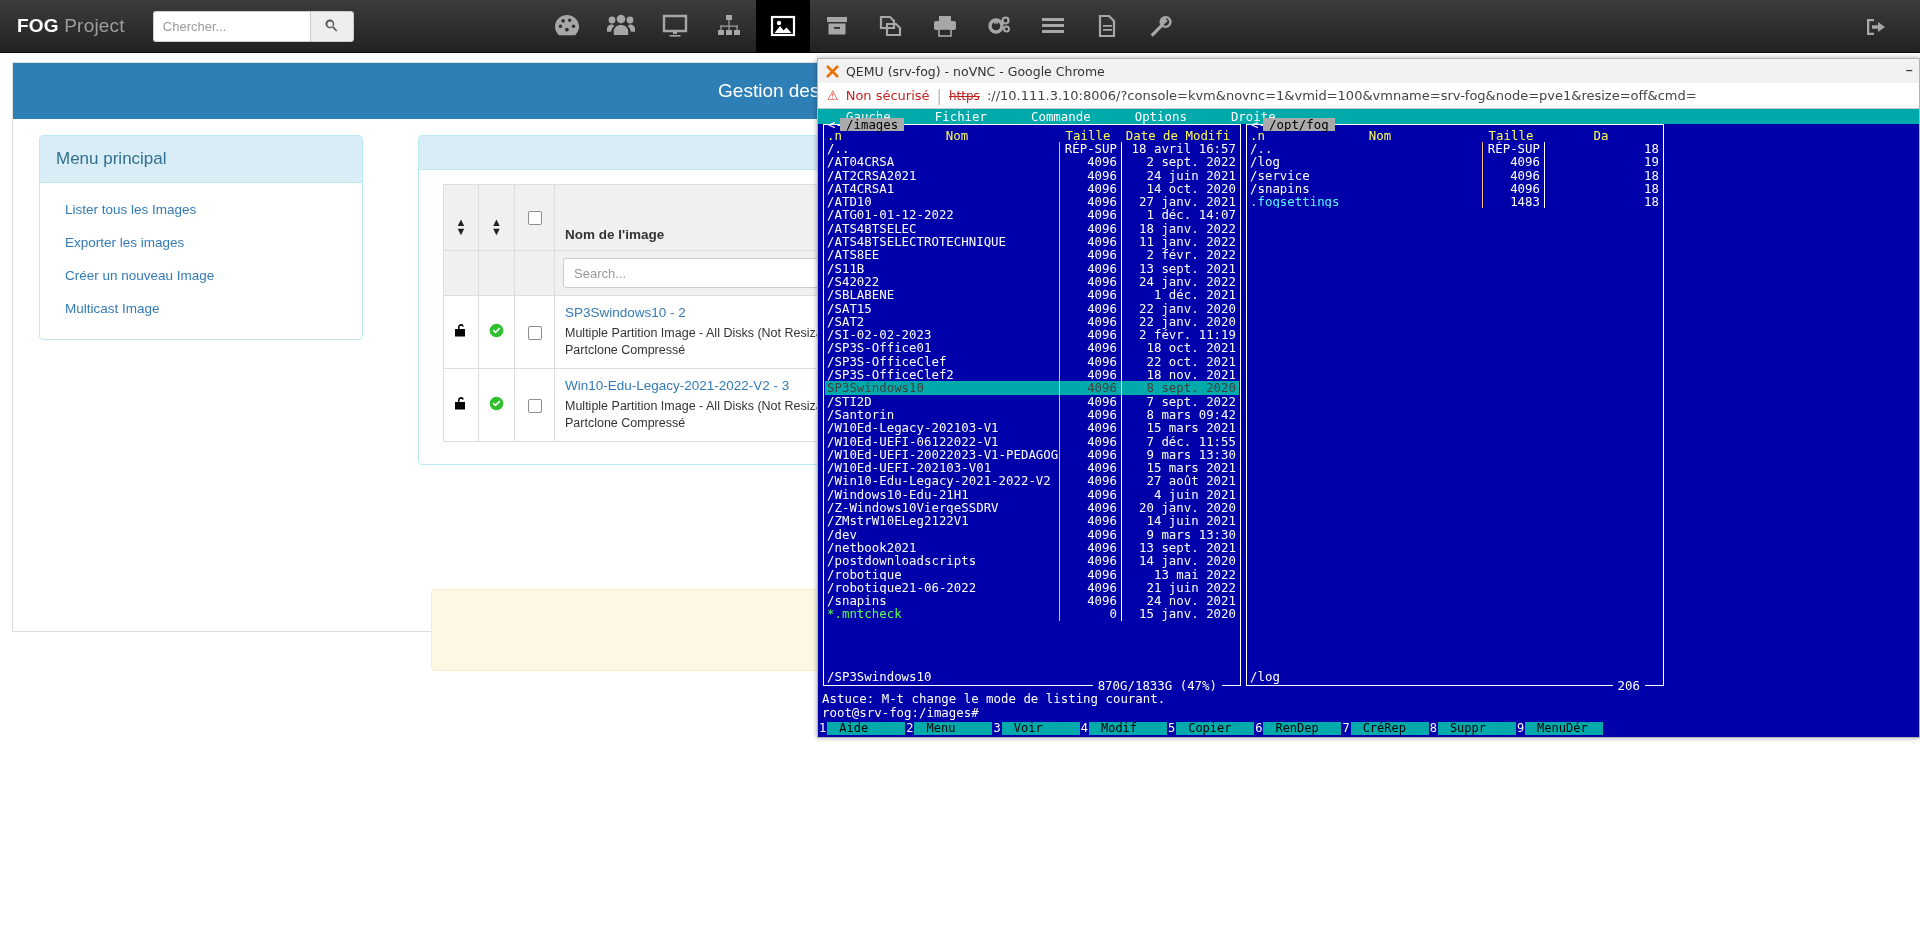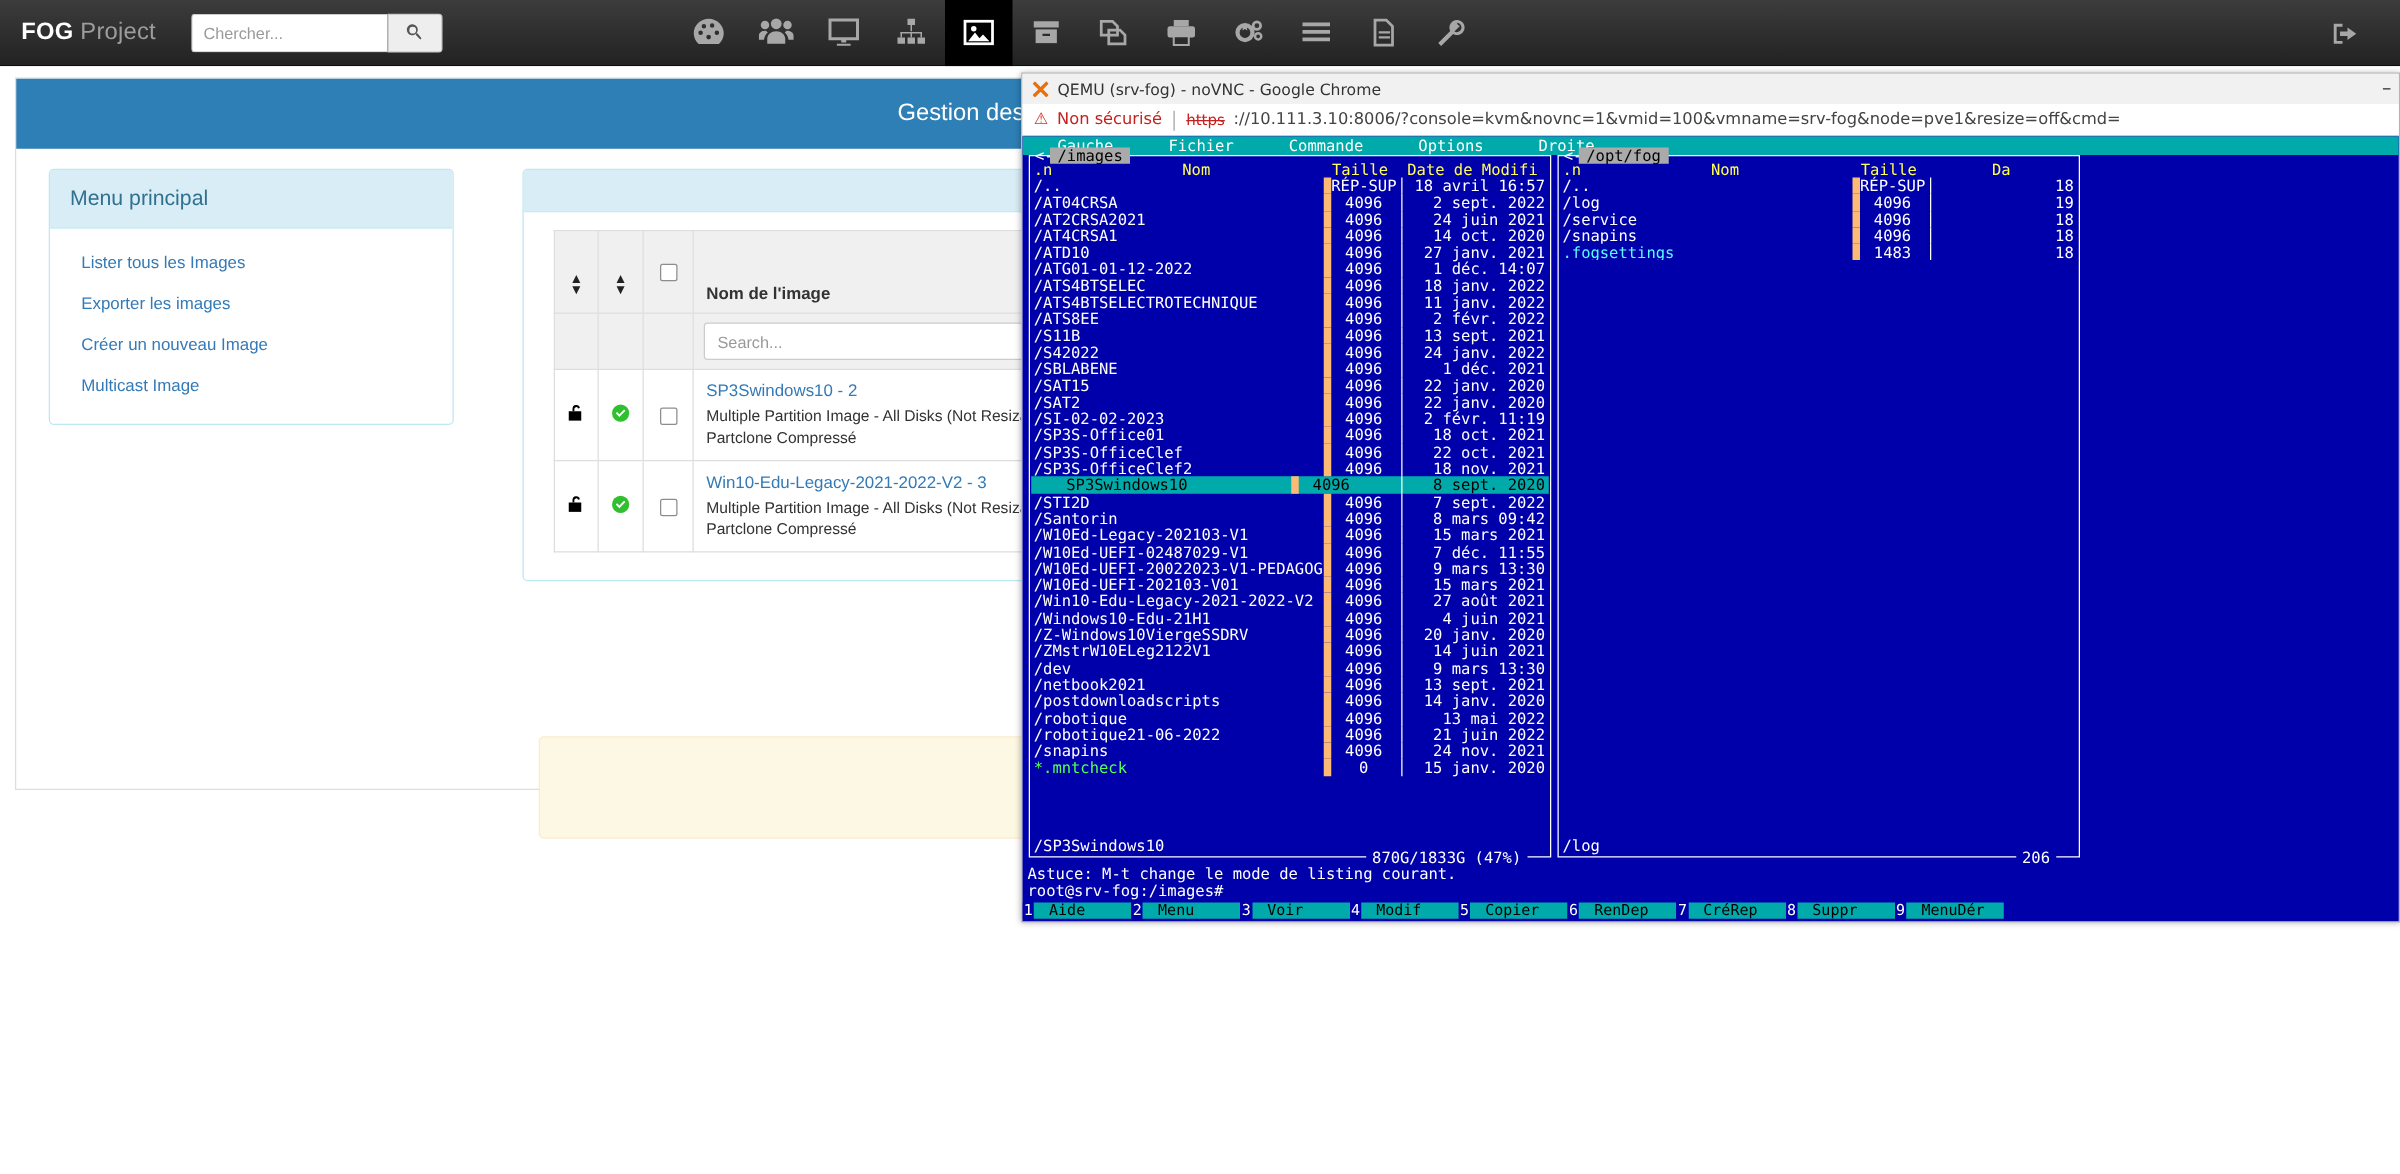--- a/index.html
+++ b/index.html
@@ -168,24 +168,24 @@
   .mc-arrow { position: absolute; top: -7px; left: 4px; color: #ffffff; }
   .mc-colhead {
     display: flex; color: #ffff55; padding: 4px 3px 1px 3px; height: 17px;
   }
   .mc-colhead .nm { flex: 1; text-align: center; }
   .mc-colhead .sz { width: 62px; text-align: center; }
   .mc-colhead .dt { width: 118px; text-align: center; }
   .mc-rows { padding: 0 1px; }
   .mc-row { display: flex; height: 13.3px; white-space: pre; }
   .mc-row .nm { flex: 1; overflow: hidden; padding-left: 2px; }
-  .mc-row .sz { width: 62px; text-align: center; padding-right: 4px; border-left: 6px solid #fdba74; }
+  .mc-row .sz { width: 62px; text-align: right; padding-right: 4px; border-left: 1px solid #fdba74; }
   .mc-row .dt { width: 118px; text-align: right; padding-right: 3px; border-left: 1px solid #ffffff; }
   .mc-row.sel { background: #00aaaa; color: #ffffff; }
-  .mc-row.sel .nm, .mc-row.sel .sz, .mc-row.sel .dt { color: #000000; margin-left: 26px; }
+  .mc-row.sel .nm, .mc-row.sel .sz, .mc-row.sel .dt { color: #404040; }
   .mc-row .green { color: #55ff55; }
   .mc-row .cyan { color: #55ffff; }
   .mc-mini {
     position: absolute; bottom: 0; left: 0; width: 100%; height: 16px;
     display: flex; align-items: center; padding: 0 3px; white-space: pre;
   }
   .mc-free { position: absolute; bottom: -7px; right: 18px; color: #ffffff; background: #0000aa; padding: 0 5px; }
   .mc-hint { position: absolute; top: 583px; left: 4px; color: #ffffff; }
   .mc-prompt { position: absolute; top: 597px; left: 4px; color: #ffffff; }
   .mc-fkeys { position: absolute; top: 612px; left: 0; width: 1101px; display: flex; }
@@ -445,21 +445,21 @@
             <div class="mc-row"><span class="nm">/SAT15</span><span class="sz">4096</span><span class="dt">22 janv. 2020</span></div>
             <div class="mc-row"><span class="nm">/SAT2</span><span class="sz">4096</span><span class="dt">22 janv. 2020</span></div>
             <div class="mc-row"><span class="nm">/SI-02-02-2023</span><span class="sz">4096</span><span class="dt">2 févr. 11:19</span></div>
             <div class="mc-row"><span class="nm">/SP3S-Office01</span><span class="sz">4096</span><span class="dt">18 oct. 2021</span></div>
             <div class="mc-row"><span class="nm">/SP3S-OfficeClef</span><span class="sz">4096</span><span class="dt">22 oct. 2021</span></div>
             <div class="mc-row"><span class="nm">/SP3S-OfficeClef2</span><span class="sz">4096</span><span class="dt">18 nov. 2021</span></div>
             <div class="mc-row sel"><span class="nm">SP3Swindows10</span><span class="sz">4096</span><span class="dt">8 sept. 2020</span></div>
             <div class="mc-row"><span class="nm">/STI2D</span><span class="sz">4096</span><span class="dt">7 sept. 2022</span></div>
             <div class="mc-row"><span class="nm">/Santorin</span><span class="sz">4096</span><span class="dt">8 mars 09:42</span></div>
             <div class="mc-row"><span class="nm">/W10Ed-Legacy-202103-V1</span><span class="sz">4096</span><span class="dt">15 mars 2021</span></div>
-            <div class="mc-row"><span class="nm">/W10Ed-UEFI-02487029-V1</span><span class="sz">4096</span><span class="dt">7 déc. 11:55</span></div>
+            <div class="mc-row"><span class="nm">/W10Ed-UEFI-06122022-V1</span><span class="sz">4096</span><span class="dt">7 déc. 11:55</span></div>
             <div class="mc-row"><span class="nm">/W10Ed-UEFI-20022023-V1-PEDAGOGIQUE</span><span class="sz">4096</span><span class="dt">9 mars 13:30</span></div>
             <div class="mc-row"><span class="nm">/W10Ed-UEFI-202103-V01</span><span class="sz">4096</span><span class="dt">15 mars 2021</span></div>
             <div class="mc-row"><span class="nm">/Win10-Edu-Legacy-2021-2022-V2</span><span class="sz">4096</span><span class="dt">27 août 2021</span></div>
             <div class="mc-row"><span class="nm">/Windows10-Edu-21H1</span><span class="sz">4096</span><span class="dt">4 juin 2021</span></div>
             <div class="mc-row"><span class="nm">/Z-Windows10ViergeSSDRV</span><span class="sz">4096</span><span class="dt">20 janv. 2020</span></div>
             <div class="mc-row"><span class="nm">/ZMstrW10ELeg2122V1</span><span class="sz">4096</span><span class="dt">14 juin 2021</span></div>
             <div class="mc-row"><span class="nm">/dev</span><span class="sz">4096</span><span class="dt">9 mars 13:30</span></div>
             <div class="mc-row"><span class="nm">/netbook2021</span><span class="sz">4096</span><span class="dt">13 sept. 2021</span></div>
             <div class="mc-row"><span class="nm">/postdownloadscripts</span><span class="sz">4096</span><span class="dt">14 janv. 2020</span></div>
             <div class="mc-row"><span class="nm">/robotique</span><span class="sz">4096</span><span class="dt">13 mai 2022</span></div>

